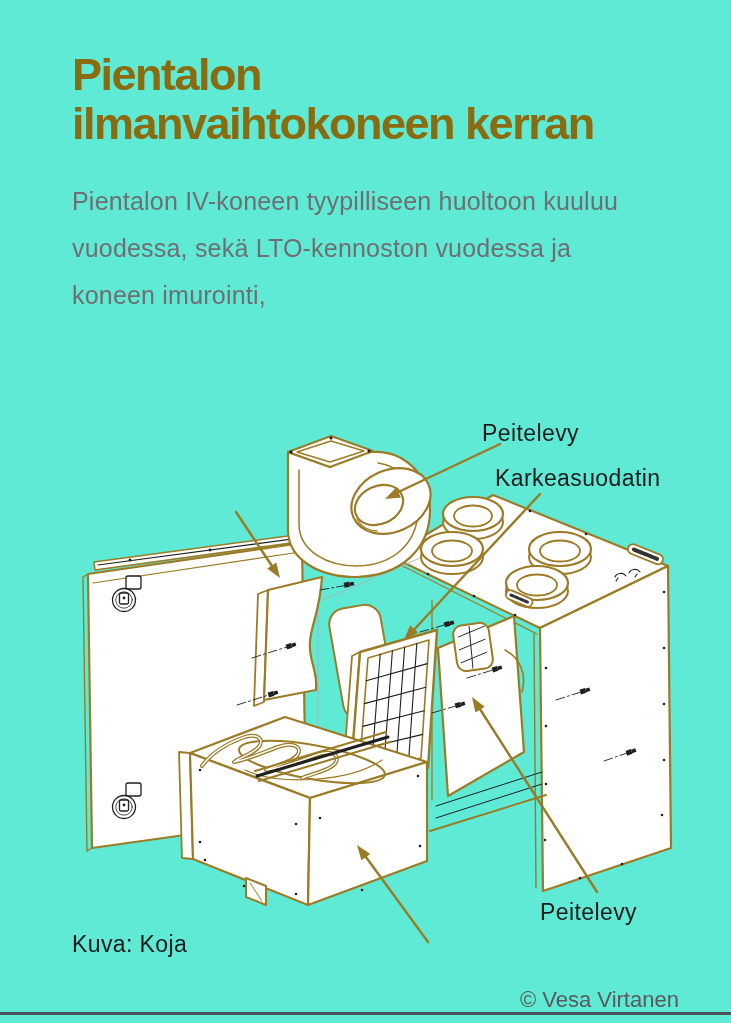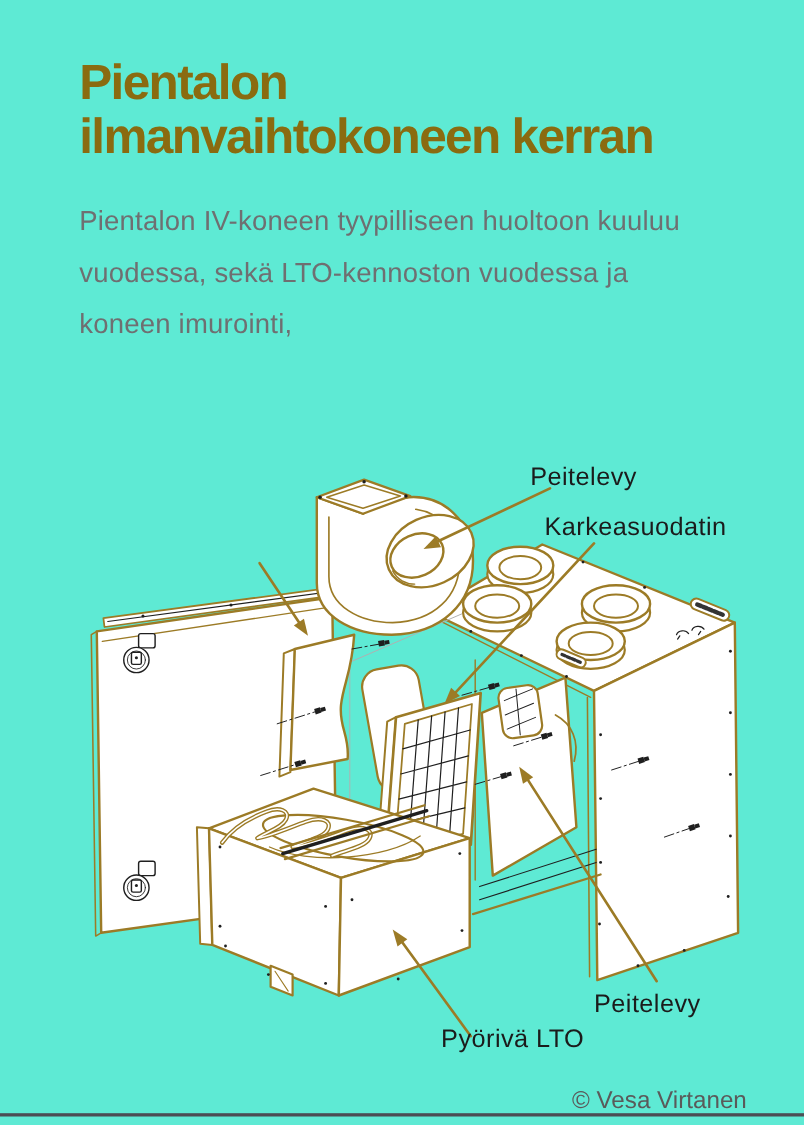--- a/index.html
+++ b/index.html
@@ -291,18 +291,18 @@
               <path d="M0,0 L15,-5.5 L15,5.5 Z" stroke="none"></path>
             </g>
         </g>
       </g>
     </g>
   </svg>
 
   <div class="fig-label" style="left:482px;top:420px">Peitelevy</div>
   <div class="fig-label" style="left:495px;top:465px">Karkeasuodatin</div>
   <div class="fig-label" style="left:540px;top:899px">Peitelevy</div>
-  <div class="fig-label" style="left:401px;top:931px">Pyörivä LTO</div>
+  <div class="fig-label" style="left:72px;top:931px">Kuva: Koja</div>
 
   <div class="credit">© Vesa Virtanen</div>
 
   <div class="footer-rule"></div>
 </div>
 
 </body></html>

